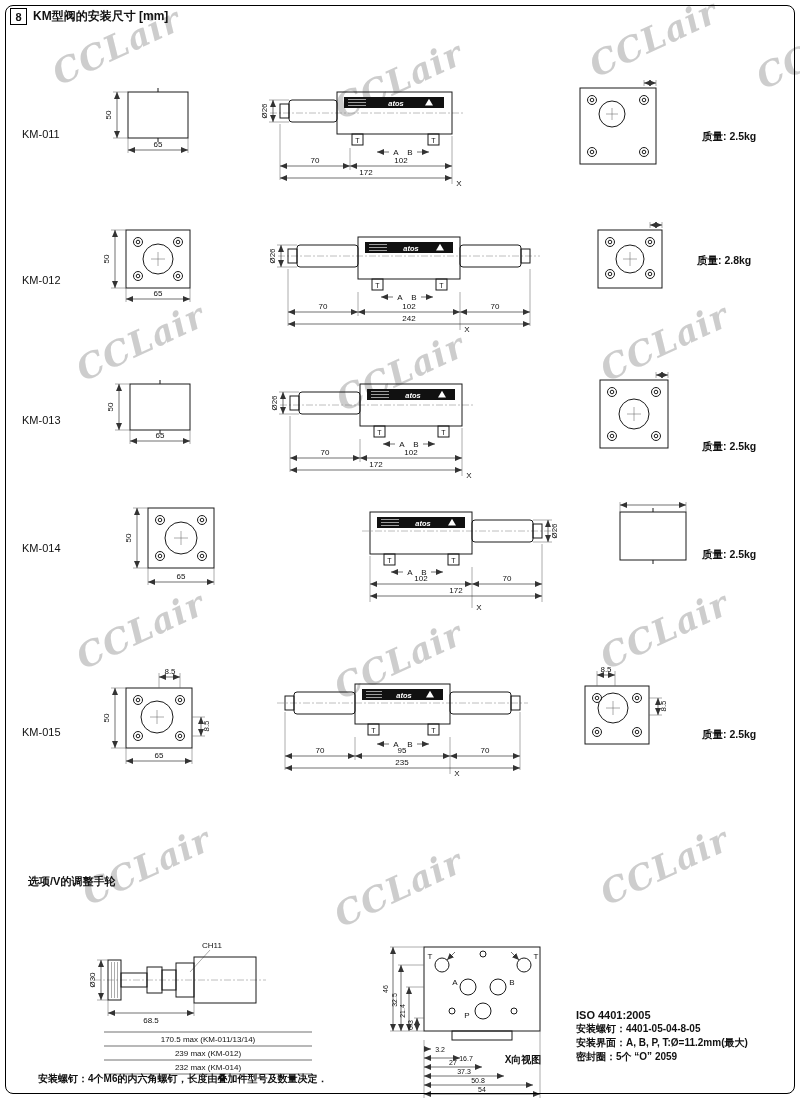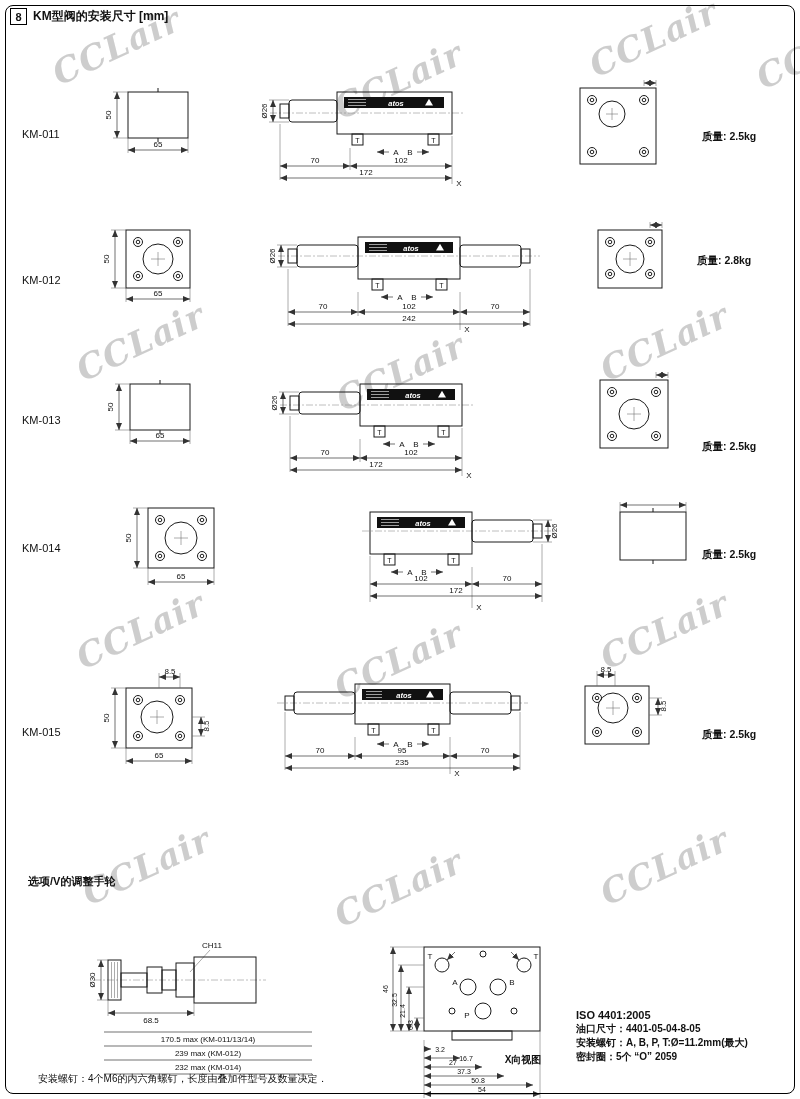--- a/index.html
+++ b/index.html
@@ -20,21 +20,21 @@
 .bold10{font-size:10px;font-weight:bold;text-anchor:middle}
 .ln{stroke:#1a1a1a;stroke-width:1;fill:none}
 .dl{stroke:#333;stroke-width:.7;fill:none}
 .xl{stroke:#666;stroke-width:.55;fill:none}
 .cl{stroke:#888;stroke-width:.55;fill:none;stroke-dasharray:7 2 2 2}
 .blk{fill:#111;stroke:none}
 .wtx{fill:#fff;font-size:7.5px;font-weight:bold;font-style:italic;text-anchor:middle}
 .opt-heading{position:absolute;left:28px;top:874px;font-size:11px;font-weight:bold;z-index:2}
 .iso{position:absolute;left:576px;top:1008px;width:216px;font-size:10px;font-weight:600;line-height:14px;z-index:2}
 .iso .b{font-weight:bold;font-size:11px}
-.footer{position:absolute;left:38px;top:1072px;font-size:10px;font-weight:400;z-index:2}
+.footer{position:absolute;left:38px;top:1072px;font-size:10px;font-weight:700;z-index:2}
 </style>
 </head>
 <body>
 
 <div class="frame"></div>
 
 <div class="hdr">
   <div class="numbox">
       <span>8</span>
     </div>
@@ -568,18 +568,18 @@
     <text class="t7" x="478" y="175">50.8</text>
     <line class="dl" x1="424" y1="186" x2="540" y2="186" marker-start="url(#aS)" marker-end="url(#aE)"></line>
     <text class="t7" x="482" y="184">54</text>
     <text class="bold10" x="523" y="155">X向视图</text>
   </g>
 </svg>
 </div>
 
 <div class="iso">
   <div class="b">ISO 4401:2005</div>
-  <div><span>油口尺寸：</span><span class="b" style="font-size:10px">4401-05-04-8-05</span></div>
-  <div>安装螺钉：A, B, P, T:Ø=11.2mm(最大)</div>
+  <div><span>安装螺钉：</span><span class="b" style="font-size:10px">4401-05-04-8-05</span></div>
+  <div>安装界面：A, B, P, T:Ø=11.2mm(最大)</div>
   <div>密封圈：5个 “O” 2059</div>
 </div>
 
 <div class="footer">安装螺钉：4个M6的内六角螺钉，长度由叠加件型号及数量决定．</div>
 
 </body></html>

